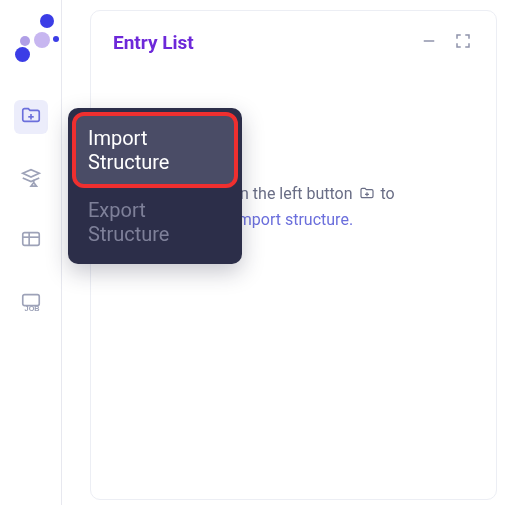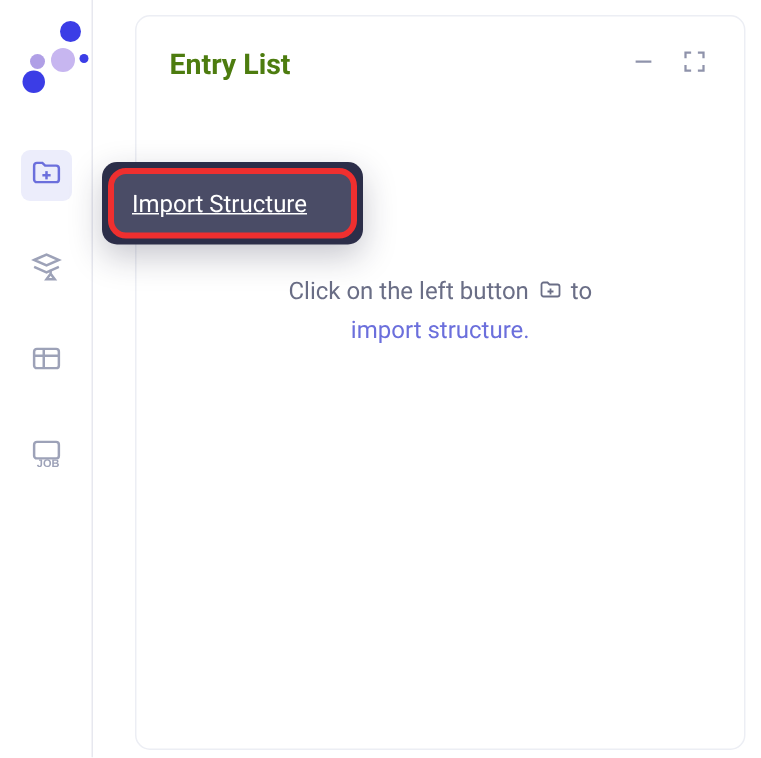--- a/index.html
+++ b/index.html
@@ -72,21 +72,21 @@
     background: #fff;
   }
   .panel-header {
     display: flex;
     align-items: center;
     padding: 20px 22px 10px 22px;
   }
   .panel-title {
     font-size: 19px;
     font-weight: 700;
-    color: #4d7c0f;
+    color: #6d28d9;
     flex: 1;
   }
   .panel-ctrl {
     width: 22px;
     height: 22px;
     margin-left: 12px;
     color: #8f93ab;
     display: flex;
     align-items: center;
     justify-content: center;
@@ -122,24 +122,23 @@
     width: 174px;
     background: #2c2e49;
     border-radius: 10px;
     padding: 6px;
     box-shadow: 0 8px 22px rgba(30,30,60,0.25);
     z-index: 10;
   }
   .popup-item {
     padding: 12px 14px;
     color: #ffffff;
-    font-size: 16px;
+    font-size: 20px;
     border-radius: 6px;
     cursor: pointer;
-    text-decoration: underline;
   }
   .popup-item.highlight {
     background: #4a4c66;
     outline: 4px solid #ef2f2f;
     outline-offset: -2px;
     border-radius: 10px;
   }
   .popup-item.disabled {
     color: #7e8099;
     cursor: default;
@@ -227,13 +226,14 @@
         </svg>
       </span>
       <span>to</span>
     </div>
     <div><span class="link-text">import structure.</span></div>
   </div>
 </div>
 
 <div class="popup">
   <div class="popup-item highlight">Import Structure</div>
+  <div class="popup-item disabled">Export Structure</div>
 </div>
 
 </body></html>

